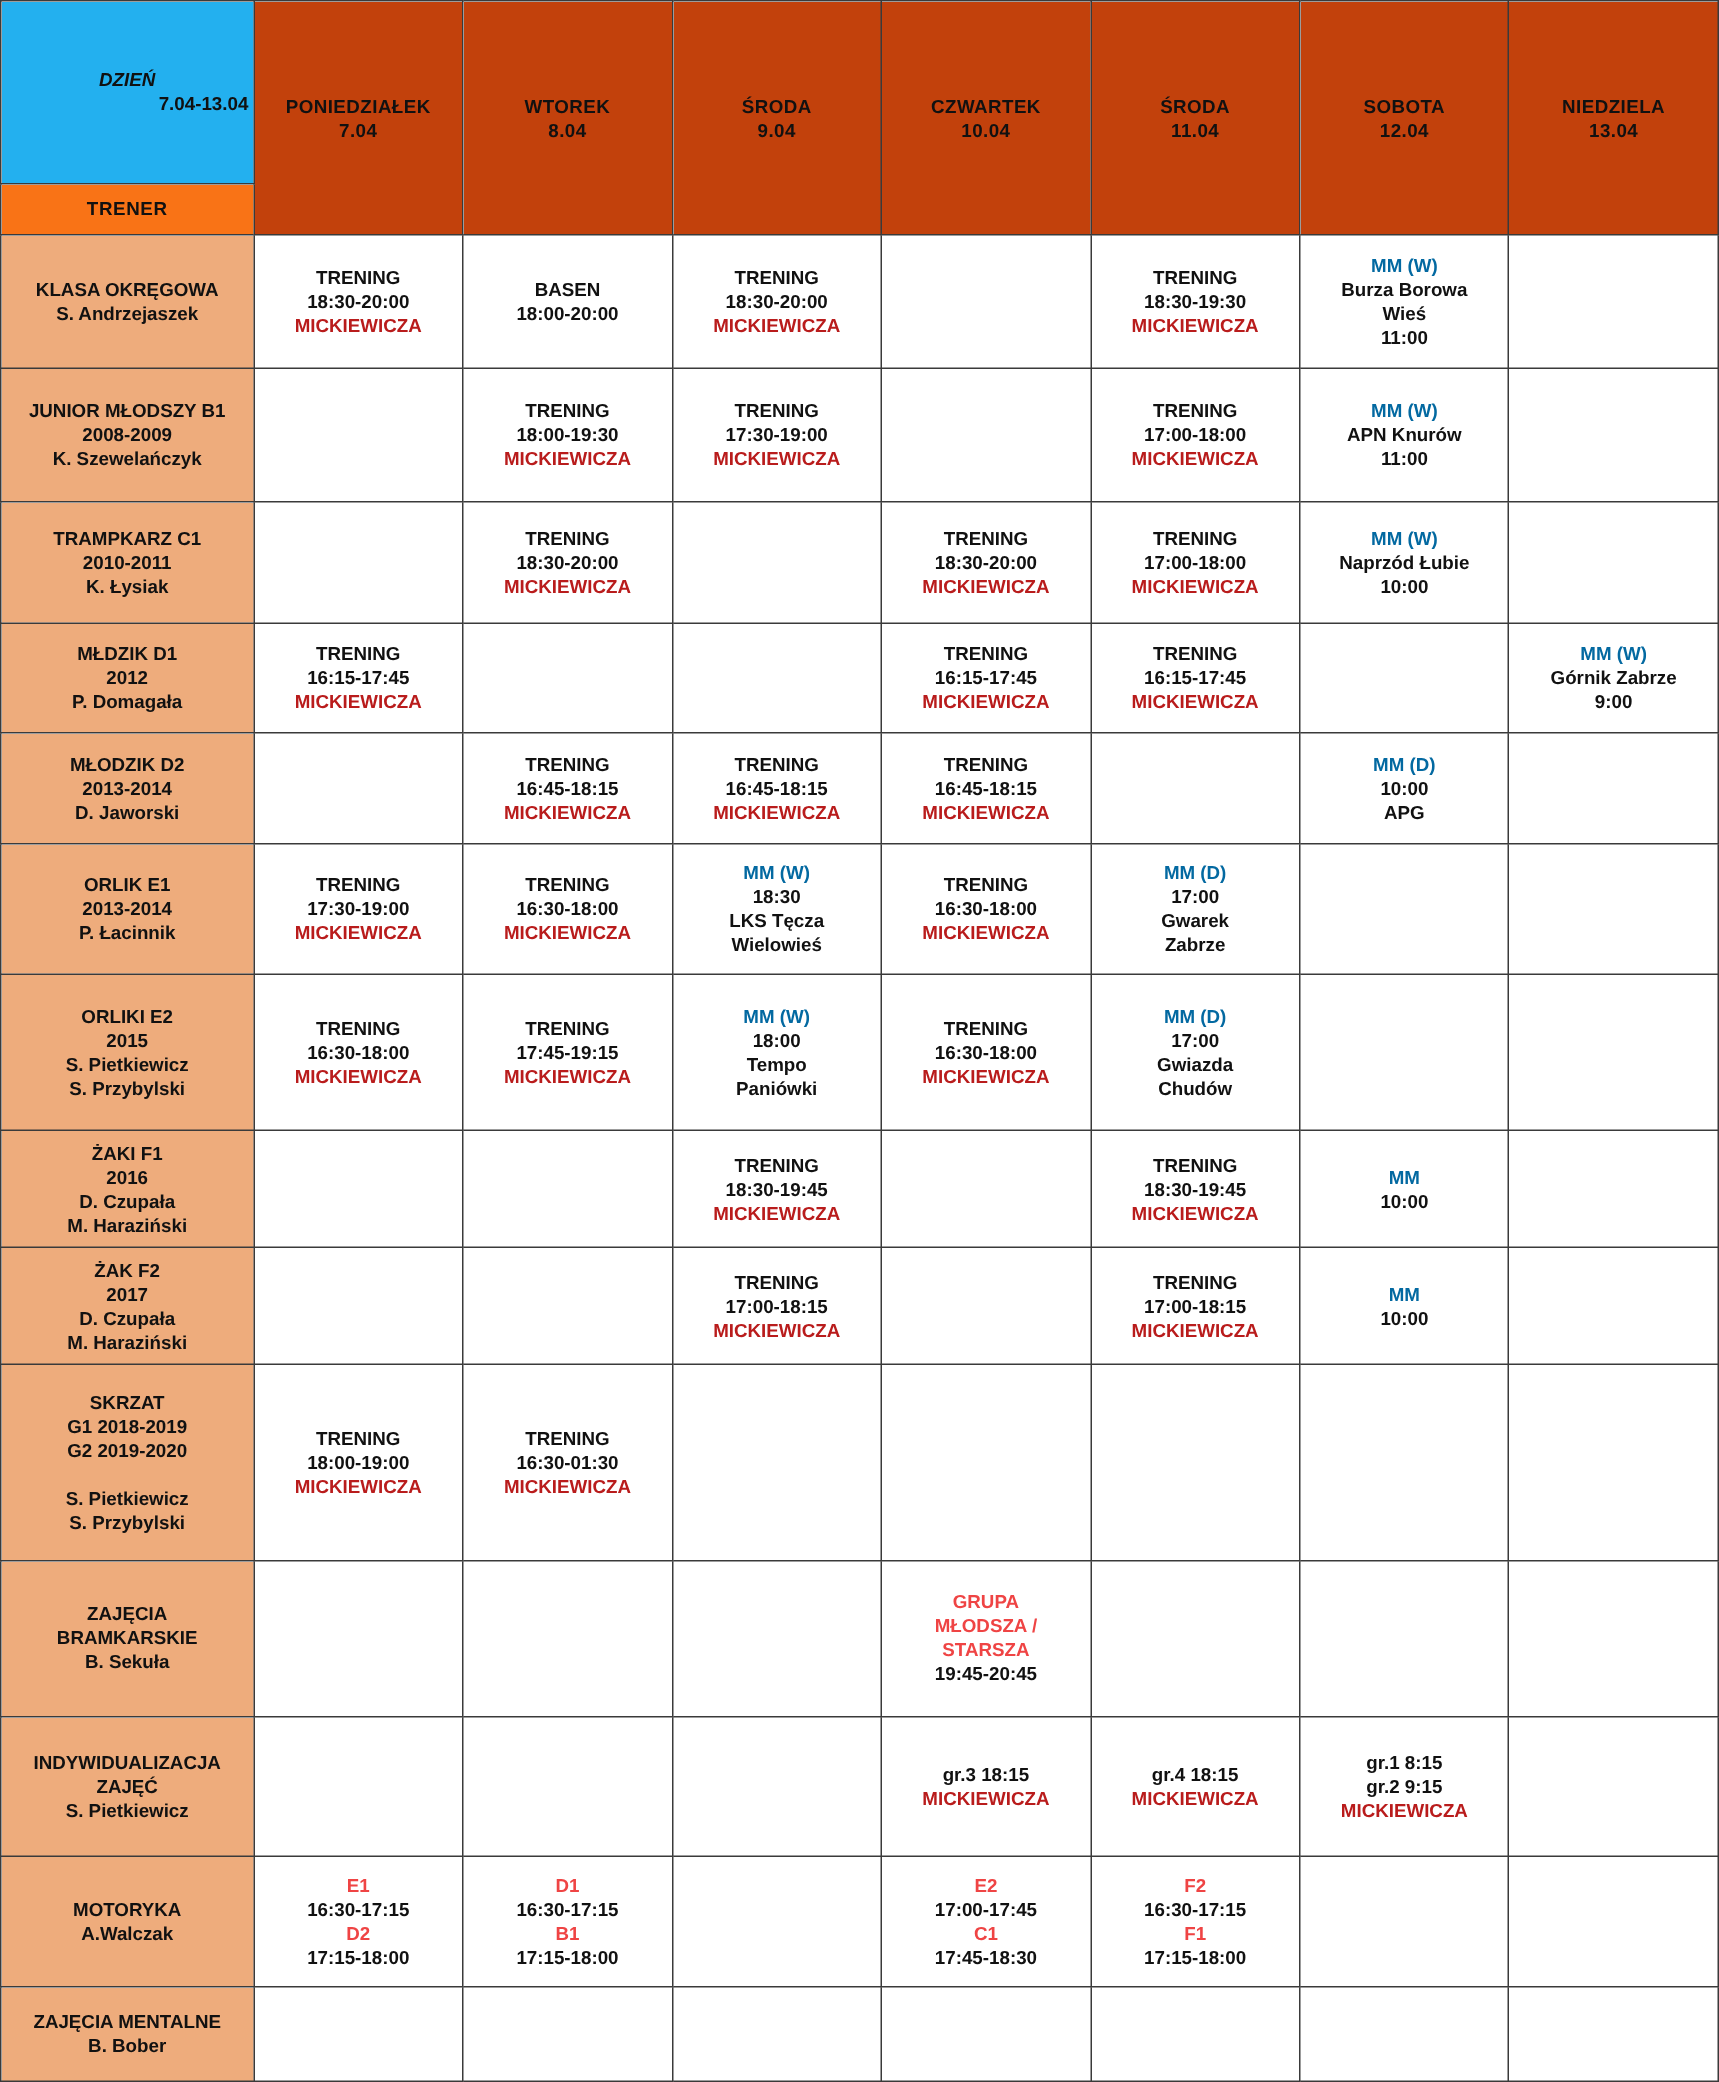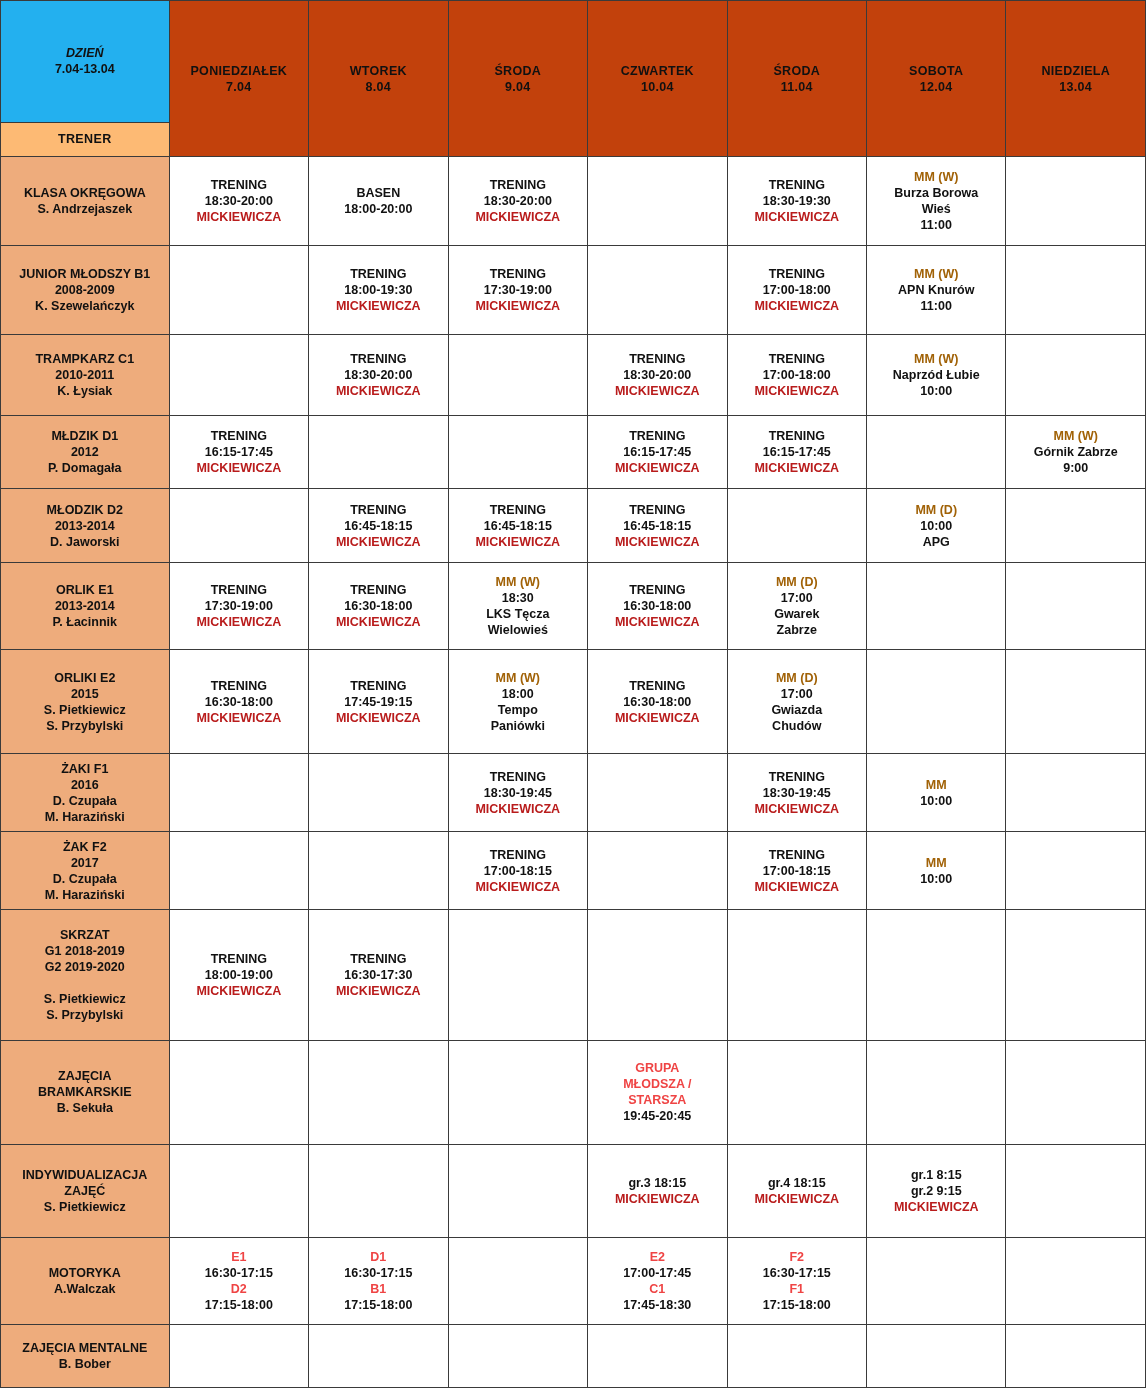--- a/index.html
+++ b/index.html
@@ -41,23 +41,23 @@
     color: #0b2b3a;
     font-size: 13px;
     letter-spacing: 0.3px;
   }
   td.hdr-dzien {
     background: #23b0ef;
     color: #0b2b3a;
     font-style: italic;
     font-size: 13px;
   }
-  td.hdr-dzien .rng { font-style: normal; display:block; }
+  td.hdr-dzien .rng { font-style: normal; display:block;text-align:right; }
   td.hdr-trener {
-    background: #fdba74;
+    background: #f97316;
     color: #111111;
     font-size: 13px;
     letter-spacing: 0.4px;
   }
   td.day-name { line-height: 1.5; }
   td.day-name .dn { display:block; }
   td.day-name .dd { display:block; font-weight: bold; }
 
   
   td.team {
@@ -66,21 +66,21 @@
     font-size: 12.5px;
     line-height: 1.35;
   }
   td.team span { display: block; }
 
   
   td.cell { background: #ffffff; }
   td.cell .ln { display: block; }
   .t-black { color: #111111; }
   .t-blue  { color: #b91c1c; }
-  .t-green { color: #a16207; }
+  .t-green { color: #0369a1; }
   .t-red   { color: #ef4444; }
 </style>
 </head>
 <body>
 
 <div id="sheet">
   <table class="schedule">
     <colgroup>
       <col class="c-trainer">
       <col class="c-day">
@@ -413,21 +413,21 @@
             <span>S. Pietkiewicz</span>
             <span>S. Przybylski</span>
           </td>
           <td class="cell">
             <span class="ln t-black">TRENING</span>
             <span class="ln t-black">18:00-19:00</span>
             <span class="ln t-blue">MICKIEWICZA</span>
           </td>
           <td class="cell">
             <span class="ln t-black">TRENING</span>
-            <span class="ln t-black">16:30-17:30</span>
+            <span class="ln t-black">16:30-01:30</span>
             <span class="ln t-blue">MICKIEWICZA</span>
           </td>
           <td class="cell"></td>
           <td class="cell"></td>
           <td class="cell"></td>
           <td class="cell"></td>
           <td class="cell"></td>
         </tr>
         <tr style="height: 96px;">
           <td class="team">

